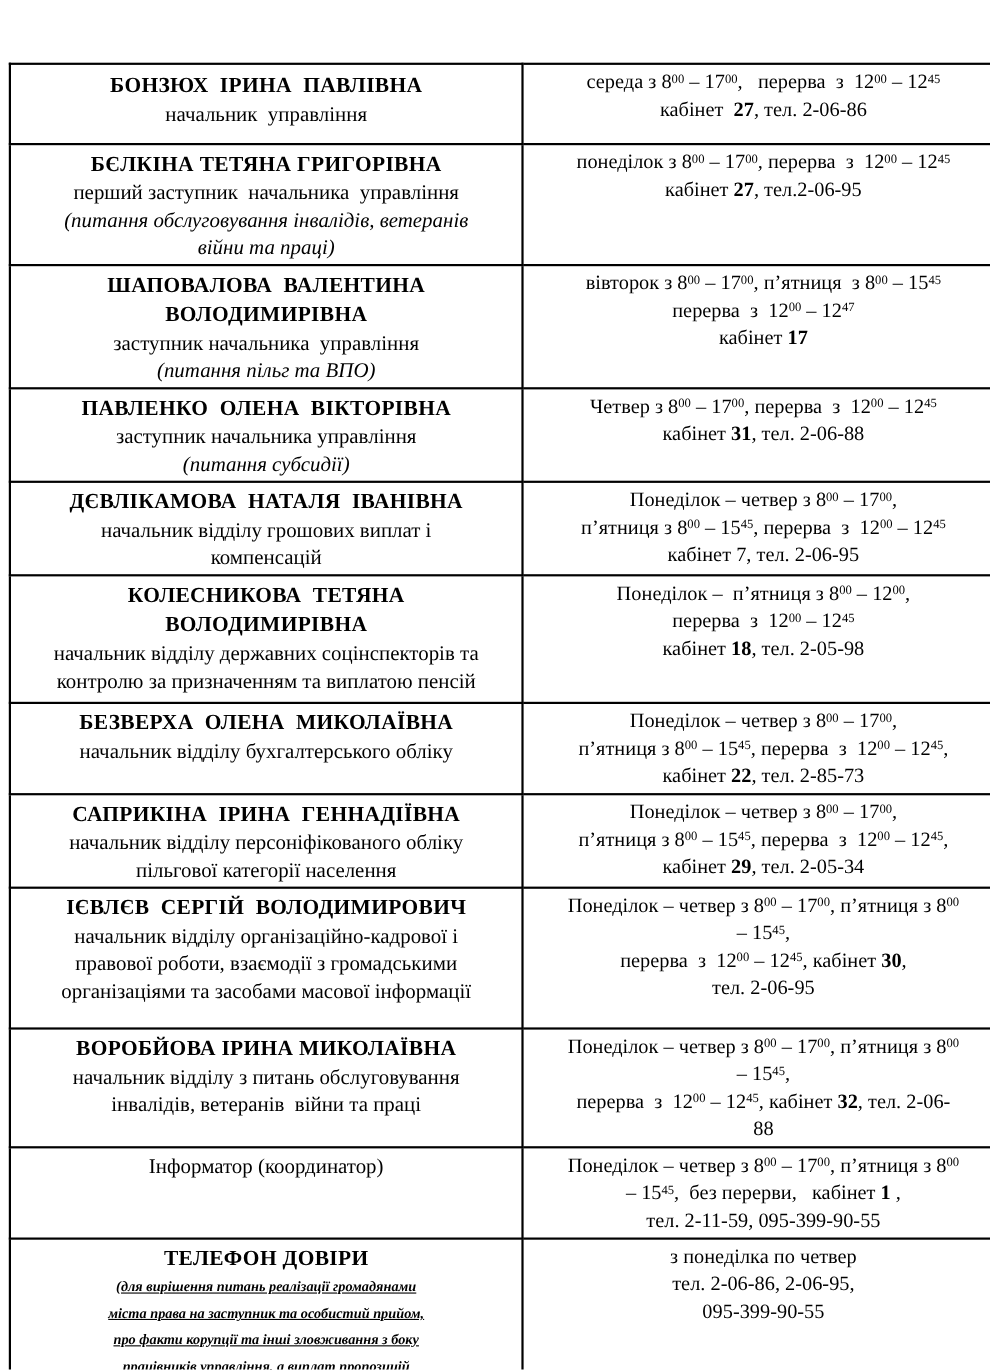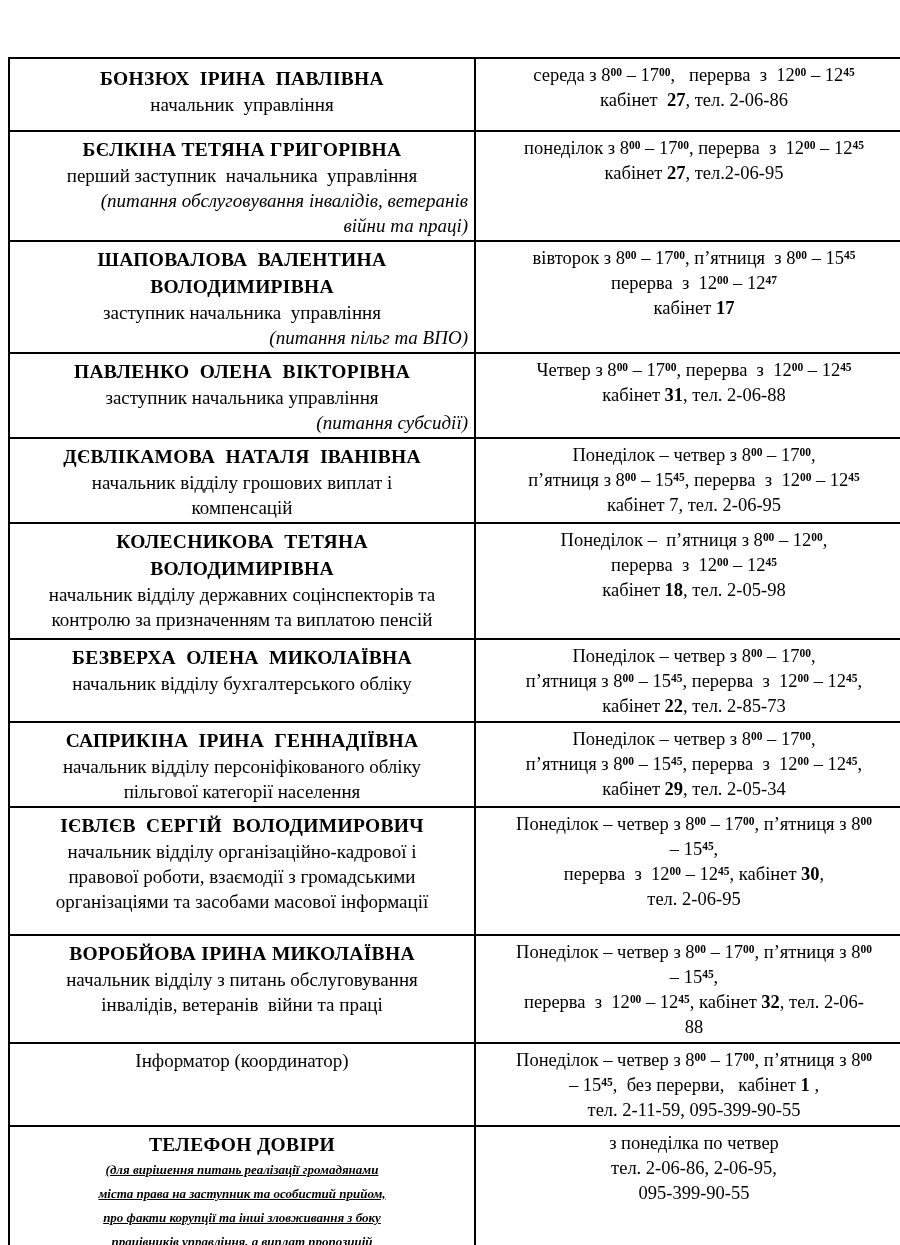--- a/index.html
+++ b/index.html
@@ -37,34 +37,33 @@
   tr:nth-child(8){height:81px;}
   tr:nth-child(9){height:128px;}
   tr:nth-child(10){height:102px;}
   tr:nth-child(11){height:77px;}
   tr:nth-child(12){height:150px;}
   tr:nth-child(1) td.left{vertical-align:middle;padding-bottom:12px;}
 
   .ln{white-space:pre;font-size:19px;line-height:25px;}
   .ln.name{font-weight:700;font-size:19.5px;line-height:27px;letter-spacing:0.3px;}
   .ln.plain{}
-  .ln.italic{font-style:italic;text-align:right;}
+  .ln.italic{font-style:italic;}
   .ln.biu{
     font-weight:700;font-style:italic;text-decoration:underline;
     font-size:13px;line-height:24px;
   }
   td.right .ln{font-size:18.5px;line-height:25px;}
   sup{
     font-size:0.62em;
     line-height:0;
     position:relative;
     top:-0.45em;
     vertical-align:baseline;
     letter-spacing:0;
-    font-weight:bold;
   }
   b{font-weight:700;}
 </style>
 </head>
 <body>
 
 <div class="page">
   <table class="schedule">
     <tbody>
   <tr>

